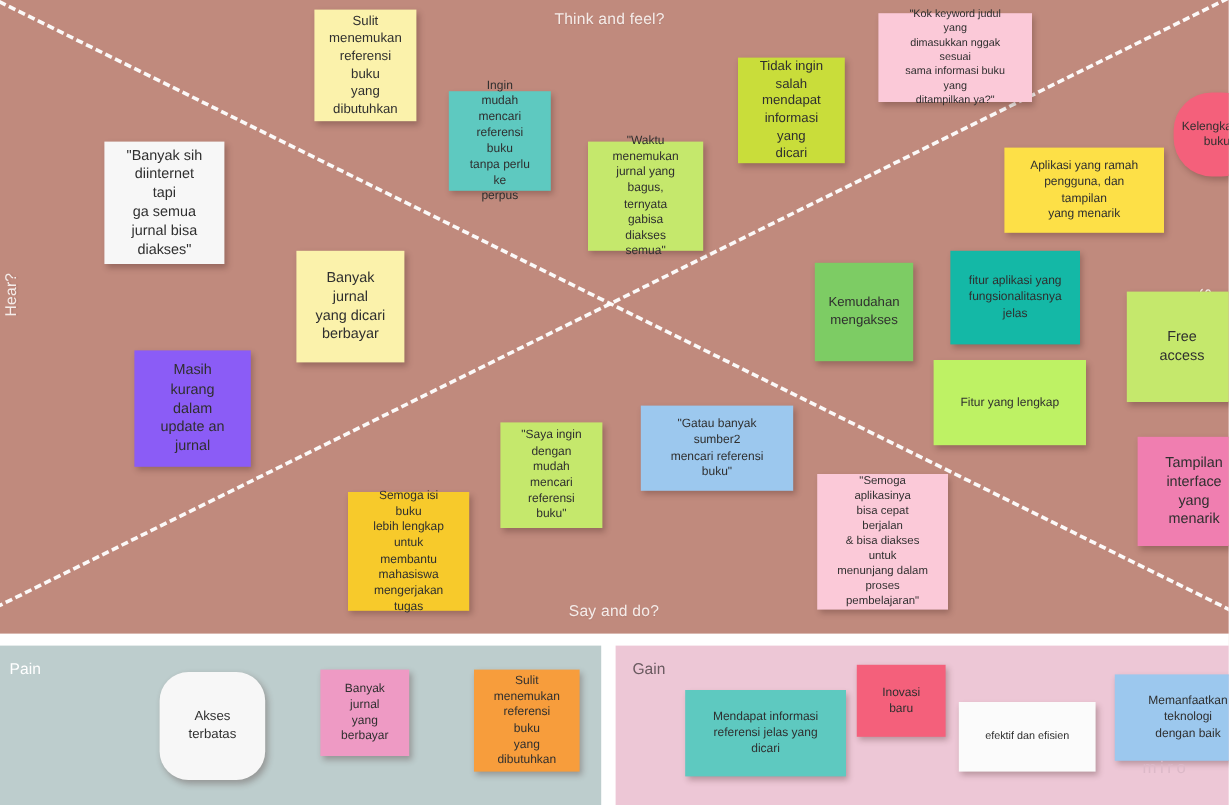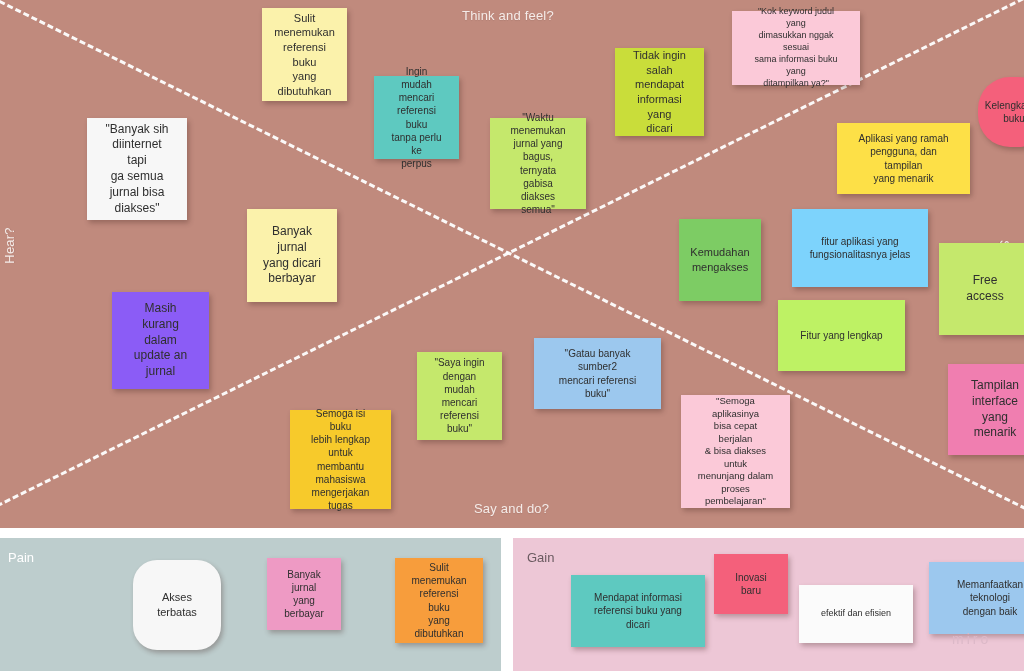--- a/index.html
+++ b/index.html
@@ -128,21 +128,21 @@
         <div class="note" style="left: 938px; top: 77px; width: 72px; height: 70px; background: rgb(244, 96, 123); font-size: 10px; border-radius: 32px;">Kelengkapan
 buku</div>
         <div class="note" style="left: 797px; top: 123px; width: 133px; height: 71px; background: #fde047; font-size: 10px;">Aplikasi yang ramah
 pengguna, dan tampilan
 yang menarik</div>
         <div class="note" style="left: 207px; top: 209px; width: 90px; height: 93px; background: rgb(251, 242, 171); font-size: 12px;">Banyak jurnal
 yang dicari
 berbayar</div>
         <div class="note" style="left: 639px; top: 219px; width: 82px; height: 82px; background: rgb(125, 204, 100); font-size: 11px;">Kemudahan
 mengakses</div>
-        <div class="note" style="left: 752px; top: 209px; width: 136px; height: 78px; background: #7dd3fc; font-size: 10px;">fitur aplikasi yang
+        <div class="note" style="left: 752px; top: 209px; width: 108px; height: 78px; background: #14b8a6; font-size: 10px;">fitur aplikasi yang
 fungsionalitasnya jelas</div>
         <div class="note" style="left: 899px; top: 243px; width: 92px; height: 92px; background: rgb(197, 232, 108); font-size: 12px;">Free access</div>
         <div class="note" style="left: 72px; top: 292px; width: 97px; height: 97px; background: #8b5cf6; font-size: 12px;">Masih kurang
 dalam
 update an
 jurnal</div>
         <div class="note" style="left: 738px; top: 300px; width: 127px; height: 71px; background: #bef264; font-size: 10px;">Fitur yang lengkap</div>
         <div class="note" style="left: 377px; top: 352px; width: 85px; height: 88px; background: rgb(197, 232, 108); font-size: 10px;">"Saya ingin
 dengan mudah
 mencari
@@ -180,21 +180,21 @@
 terbatas</div>
       <div class="note" style="left: 227px; top: 558px; width: 74px; height: 72px; background: rgb(238, 154, 196); font-size: 10px;">Banyak jurnal
 yang
 berbayar</div>
       <div class="note" style="left: 355px; top: 558px; width: 88px; height: 85px; background: rgb(247, 157, 60); font-size: 10px;">Sulit
 menemukan
 referensi buku
 yang
 dibutuhkan</div>
       <div class="note" style="left: 531px; top: 575px; width: 134px; height: 72px; background: rgb(94, 201, 192); font-size: 10px;">Mendapat informasi
-referensi buku yang dicari</div>
+referensi jelas yang dicari</div>
       <div class="note" style="left: 674px; top: 554px; width: 74px; height: 60px; background: rgb(244, 96, 123); font-size: 10px;">Inovasi baru</div>
       <div class="note" style="left: 759px; top: 585px; width: 114px; height: 58px; background: rgb(251, 251, 251); font-size: 9px;">efektif dan efisien</div>
       <div class="note" style="left: 889px; top: 562px; width: 122px; height: 72px; background: rgb(156, 200, 238); font-size: 10px;">Memanfaatkan teknologi
 dengan baik</div>
     </div>
 
   <div id="miro">miro</div>
 </div>
 
 </body></html>

